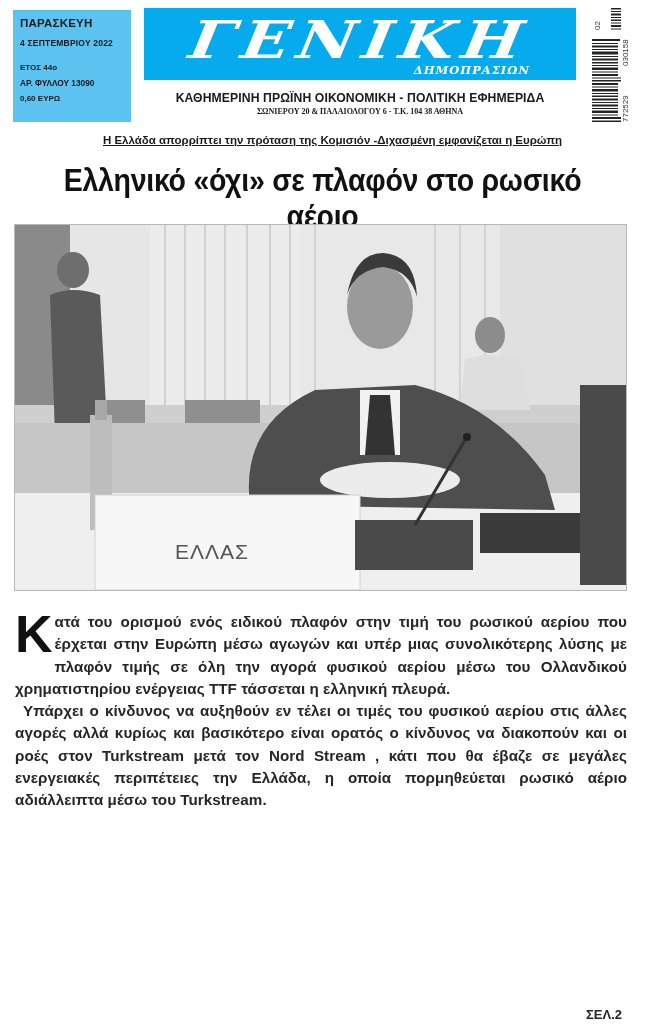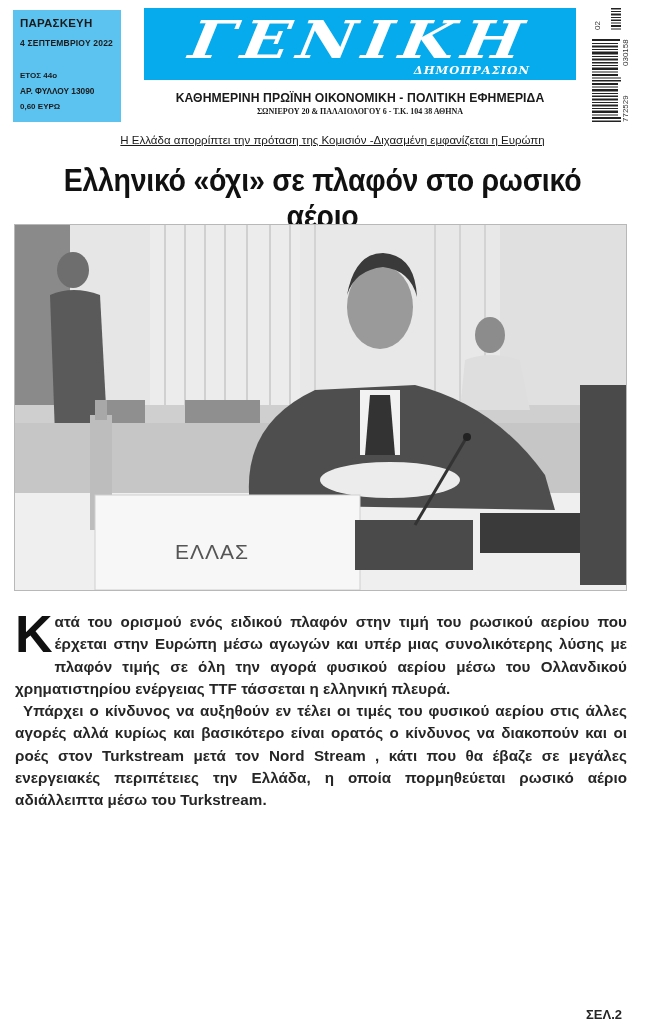--- a/index.html
+++ b/index.html
@@ -1,26 +1,26 @@
 <!DOCTYPE html>
 <html><head>
 <meta charset="utf-8">
 <style>
   * { box-sizing: border-box; margin: 0; padding: 0; }
   html, body { width: 645px; height: 1024px; background: #ffffff; overflow: hidden; }
   body { position: relative; font-family: "Liberation Sans", sans-serif; color: #1a1a1a; }
 
   
   .info-box {
-    position: absolute; left: 13px; top: 10px; width: 108px; height: 112px;
+    position: absolute; left: 13px; top: 10px; width: 118px; height: 112px;
     background: #5cc3f0; padding: 7px 6px 0 7px; color: #1a1a1a;
   }
   .info-box .day { font-weight: bold; font-size: 11.5px; letter-spacing: 0.2px; }
   .info-box .date { font-size: 8.5px; margin-top: 9px; font-weight: bold; letter-spacing: 0.2px; }
-  .info-box .year { font-size: 8px; margin-top: 23px; font-weight: bold; }
+  .info-box .year { font-size: 8px; margin-top: 15px; font-weight: bold; }
   .info-box .sheet { font-size: 8.3px; margin-top: 6px; font-weight: bold; }
   .info-box .price { font-size: 8px; margin-top: 6px; font-weight: bold; }
 
   
   .masthead {
     position: absolute; left: 144px; top: 8px; width: 432px; height: 72px;
     background: #05abed;
   }
   .masthead .logo {
     position: absolute; left: 0; right: 0; top: 2px; text-align: center;
@@ -53,21 +53,21 @@
     transform: rotate(-90deg); transform-origin: left top; white-space: nowrap;
   }
   .barcode .num2 {
     position: absolute; left: 30px; top: 114px; font-size: 8px; color: #333;
     transform: rotate(-90deg); transform-origin: left top; white-space: nowrap;
   }
 
   
   .kicker {
     position: absolute; left: 0; top: 134px; width: 645px; text-align: center;
-    font-size: 11.5px; font-weight: normal; text-decoration: underline; color: #1a1a1a; padding-left: 20px;
+    font-size: 11.5px; font-weight: bold; text-decoration: underline; color: #1a1a1a; padding-left: 20px;
   }
   .headline {
     position: absolute; left: 0; top: 163px; width: 645px; text-align: center;
     font-size: 31px; font-weight: bold; color: #111111; letter-spacing: -0.3px;
     transform: scaleX(0.92);
   }
 
   
   .photo {
     position: absolute; left: 14px; top: 224px; width: 613px; height: 367px;

